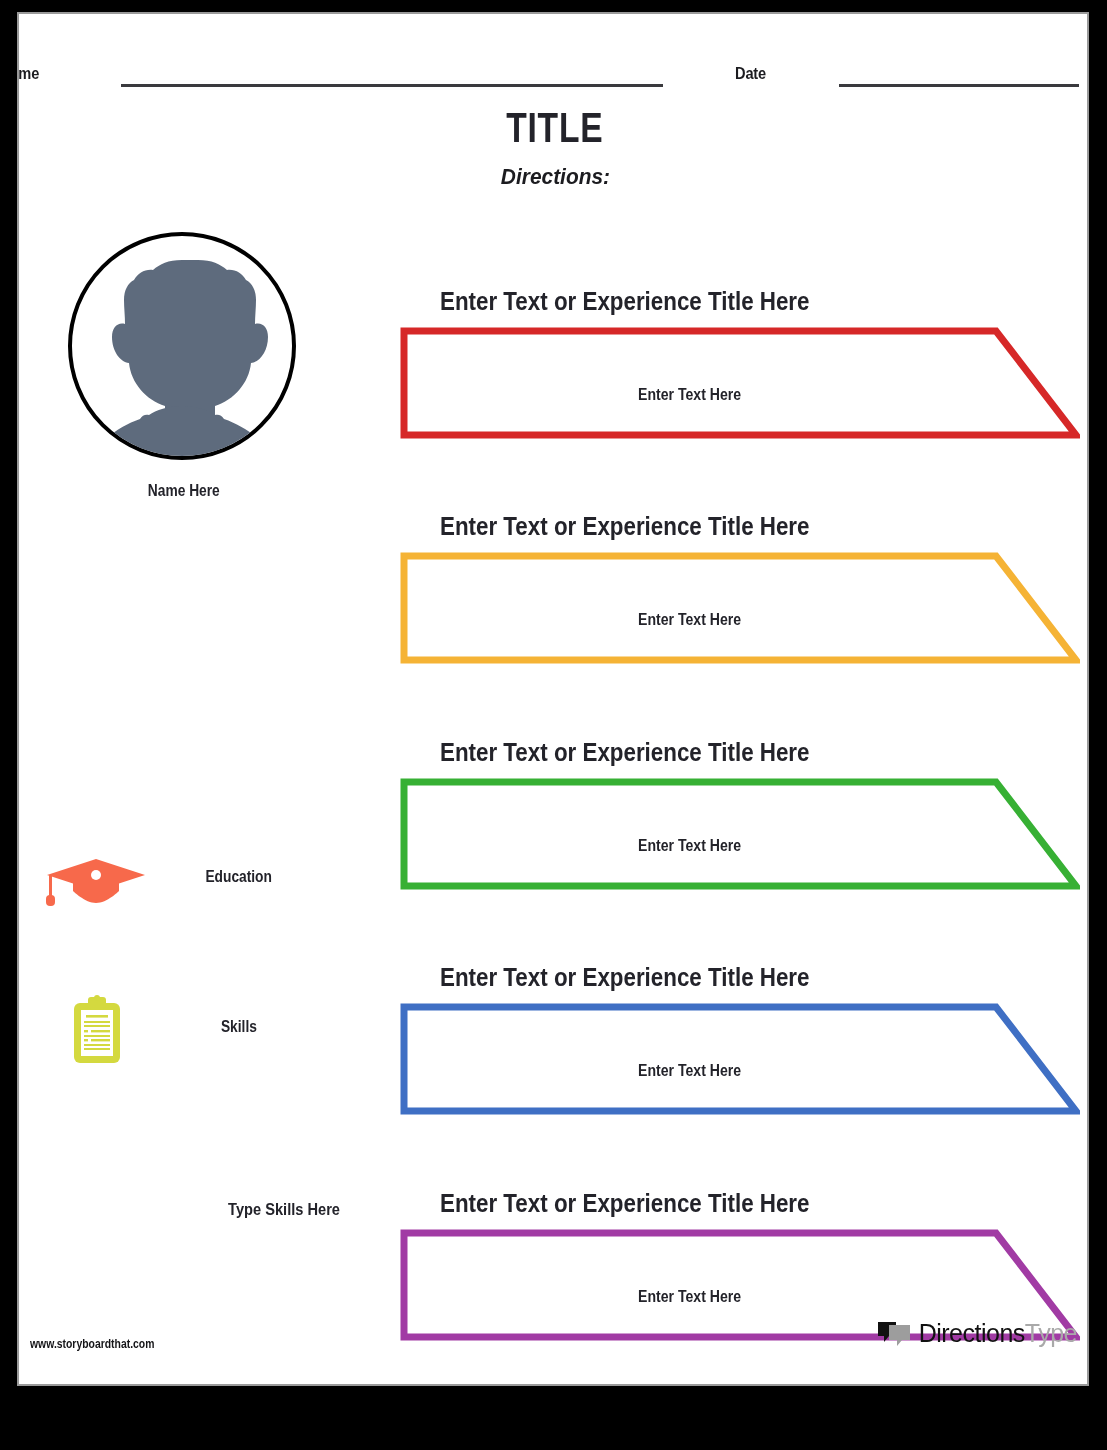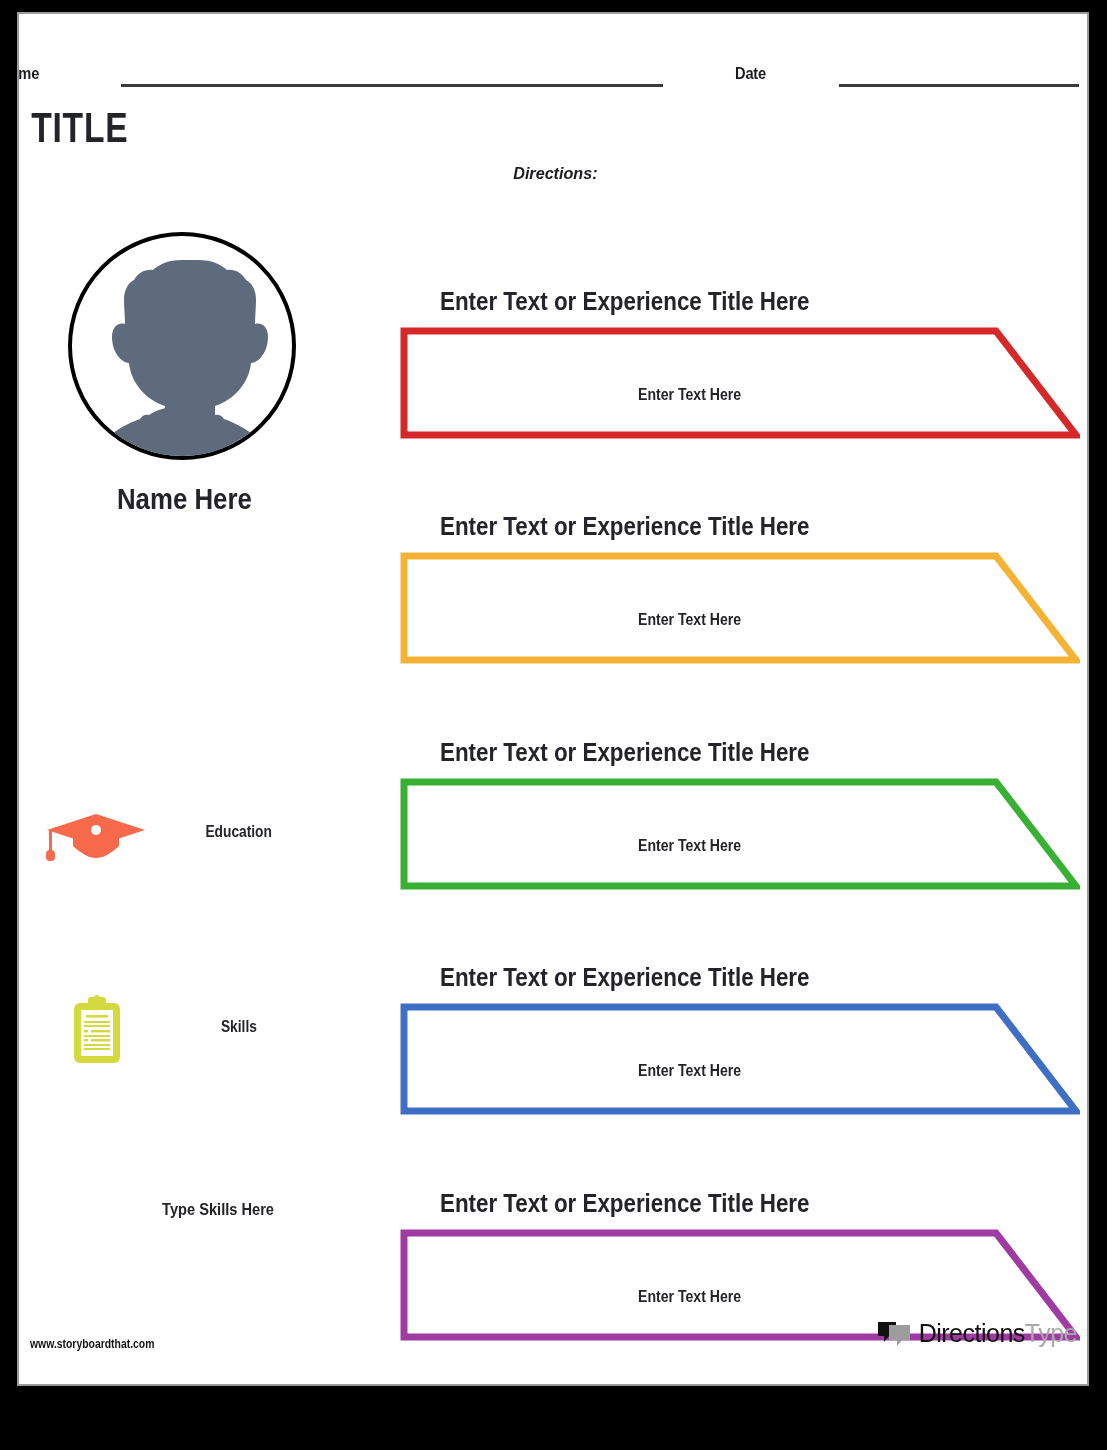--- a/index.html
+++ b/index.html
@@ -55,37 +55,38 @@
   }
   #name-rule { left: 102px; top: 70px; width: 542px; }
   #date-rule { left: 820px; top: 70px; width: 240px; }
 
   
   #doc-title {
     position: absolute;
     left: 0;
     top: 90px;
     width: 1072px;
+    text-align: center;
     font-size: 42px;
     font-weight: bold;
     color: #23232a;
     letter-spacing: 1px;
     font-stretch: condensed;
   }
   #doc-title span {
     display: inline-block;
     transform: scaleX(0.80);
   }
   #directions {
     position: absolute;
     left: 0;
     top: 150px;
     width: 1072px;
     text-align: center;
-    font-size: 17px;
+    font-size: 22px;
     font-style: italic;
     font-weight: bold;
     color: #1c1c20;
   }
   #directions span { display:inline-block; transform: scaleX(0.95); }
 
   
   #avatar-wrap {
     position: absolute;
     left: 49px;
@@ -103,21 +104,21 @@
     background: #ffffff;
   }
   #avatar-circle svg { display: block; }
 
   #person-name {
     position: absolute;
     left: 0;
     top: 468px;
     width: 330px;
     text-align: center;
-    font-size: 30px;
+    font-size: 16px;
     font-weight: bold;
     color: #23232a;
     font-stretch: condensed;
   }
   #person-name span { display:inline-block; transform: scaleX(0.86); }
 
   .info-row {
     position: absolute;
     left: 0;
     width: 330px;
@@ -141,34 +142,33 @@
     text-align: center;
     font-size: 16px;
     font-weight: bold;
     color: #23232a;
     font-stretch: condensed;
   }
   .info-label span { display:inline-block; transform: scaleX(0.86); }
 
   #row-phone     { top: 548px; }
   #row-email     { top: 702px; }
-  #row-education { top: 781px; padding-left: 16px; }
+  #row-education { top: 826px; padding-left: 16px; }
   #row-skills    { top: 976px; }
 
   #skills-placeholder {
     position: absolute;
     left: 0;
     top: 1186px;
     width: 330px;
-    text-align: center;
+    text-align: right;
     font-size: 17px;
     font-weight: bold;
     color: #23232a;
     font-stretch: condensed;
-    padding-left: 34px;
   }
   #skills-placeholder span { display:inline-block; transform: scaleX(0.86); }
 
   
   .exp-block { position: absolute; left: 381px; width: 680px; }
   #exp-0 { top: 272px; }
   #exp-1 { top: 497px; }
   #exp-2 { top: 723px; }
   #exp-3 { top: 948px; }
   #exp-4 { top: 1174px; }

